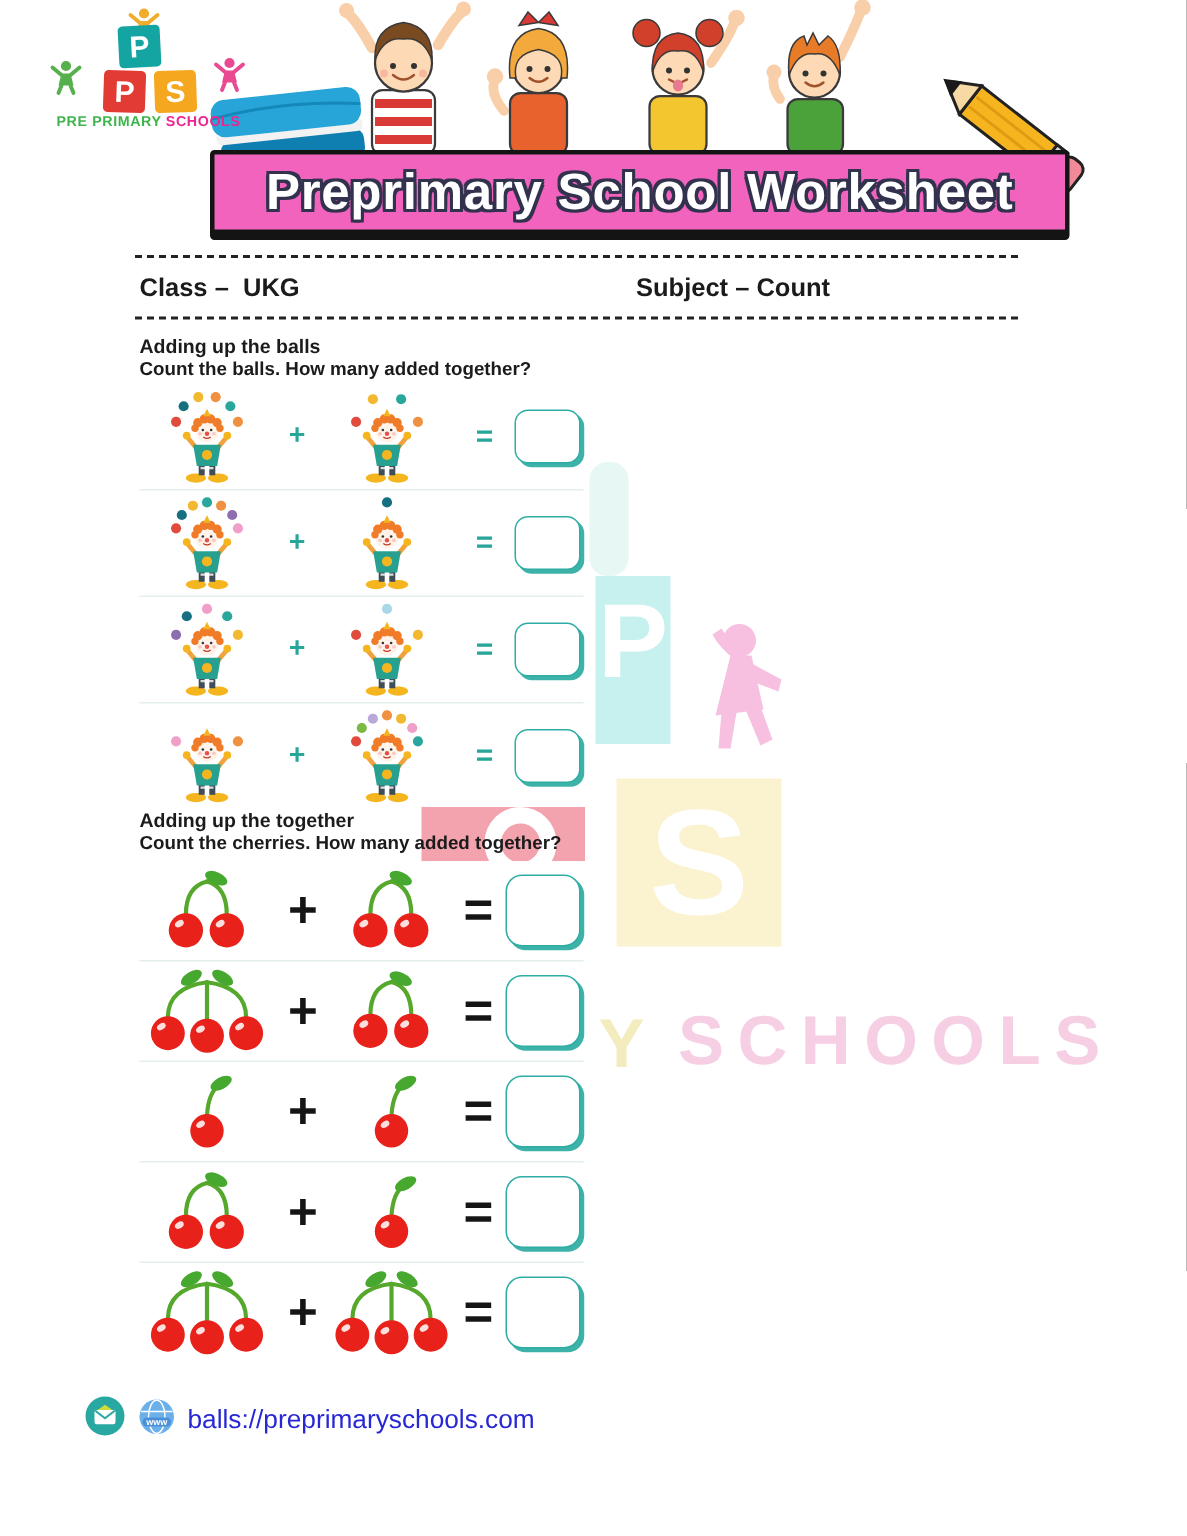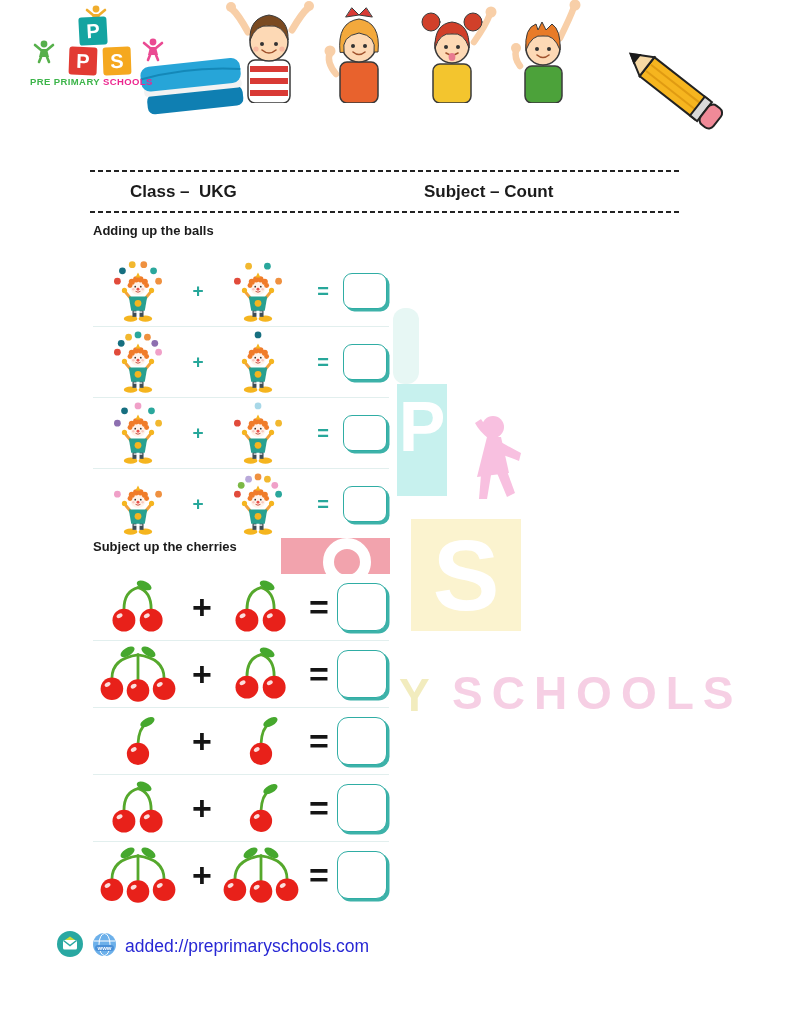--- a/index.html
+++ b/index.html
@@ -14,38 +14,38 @@
            font-weight:bold;font-size:100px;line-height:112px;text-align:center;overflow:hidden;}
   .wm-pinkblock{left:281px;top:538px;width:109px;height:36px;background:#f2a3ad;overflow:hidden;}
   .wm-ring{position:absolute;left:42px;top:0px;width:26px;height:26px;border:11px solid #fff;
            border-radius:50%;}
   .wm-schools{left:452px;top:666px;color:#f6cfe4;font-size:46px;font-weight:bold;letter-spacing:9px;}
   .wm-y{left:399px;top:668px;color:#f2ecbe;font-size:46px;font-weight:bold;}
   .wm-blob{left:393px;top:308px;width:26px;height:76px;background:#e7f7f4;border-radius:12px;}
   
   .hdr{z-index:2;}
   .logo{left:30px;top:4px;width:138px;height:96px;z-index:3;}
-  .logo-tag{position:absolute;left:0px;top:72px;width:138px;text-align:left;
+  .logo-tag{position:absolute;left:0px;top:72px;width:138px;text-align:center;
             font-size:9.5px;font-weight:bold;letter-spacing:.4px;white-space:pre;}
   .tag-pre{color:#3db54a;} .tag-schools{color:#ec268f;}
   .kids{left:208px;top:0px;z-index:1;}
   .book{left:140px;top:56px;z-index:2;}
   .pencil{left:614px;top:42px;z-index:2;}
   .banner{left:140px;top:100px;width:567px;height:50px;background:#f263be;
           border:3px solid #141414;border-bottom-width:7px;border-radius:3px;z-index:2;
           display:flex;align-items:center;justify-content:center;}
   .banner-title{color:#fff;font-size:34px;font-weight:bold;letter-spacing:.5px;white-space:nowrap;
      text-shadow:-2px -2px 0 #32324e,2px -2px 0 #32324e,-2px 2px 0 #32324e,2px 2px 0 #32324e,
                  0 -2px 0 #32324e,0 2px 0 #32324e,-2px 0 0 #32324e,2px 0 0 #32324e;}
   
   .rule{height:2px;left:90px;width:590px;z-index:1;
         background:repeating-linear-gradient(90deg,#222 0 5px,transparent 5px 8px);}
   .rule1{top:170px;} .rule2{top:211px;}
   .meta{z-index:1;font-size:17px;font-weight:bold;white-space:pre;}
-  .meta-class{left:93px;top:182px;margin-left:37px;} .meta-subject{left:424px;top:182px;}
+  .meta-class{left:93px;top:182px;} .meta-subject{left:424px;top:182px;}
   .sec-head{z-index:1;font-size:13px;font-weight:600;left:93px;}
   .sec-inst{z-index:1;font-size:12.5px;font-weight:700;left:93px;}
   .balls-head{top:223px;} .balls-inst{top:239px;}
   .cherries-head{top:539px;} .cherries-inst{top:555px;}
   
   .rows{z-index:1;left:93px;display:flex;flex-direction:column;}
   .ball-rows{top:256px;width:296px;}
   .cherry-rows{top:574px;width:296px;}
   .brow{display:flex;align-items:center;height:70px;border-bottom:1px solid #e2efee;}
   .crow{display:flex;align-items:center;height:66px;border-bottom:1px solid #e2efee;}
@@ -207,27 +207,31 @@
         <line x1="26" y1="8" x2="94" y2="8" stroke="#e09b12" stroke-width="2"></line>
         <line x1="26" y1="16" x2="94" y2="16" stroke="#e09b12" stroke-width="2"></line>
         <path d="M24 0 L3 12 L24 24 Z" fill="#f7d9a4" stroke="#222" stroke-width="2"></path>
         <path d="M12 5.5 L2 12 L12 18.5 Z" fill="#1a1a1a"></path>
         <rect x="88" y="0" width="9" height="24" fill="#d9d9d9" stroke="#222" stroke-width="2"></rect>
         <rect x="97" y="0" width="16" height="24" rx="6" fill="#f08a98" stroke="#222" stroke-width="2"></rect>
       </g>
     </svg>
   </div>
 
+  <div class="abs banner">
+    <span class="banner-title">Preprimary School Worksheet</span>
+  </div>
 
   <div class="abs rule rule1"></div>
   <span class="abs meta meta-class">Class –  UKG</span>
   <span class="abs meta meta-subject">Subject – Count</span>
   <div class="abs rule rule2"></div>
 
   <div class="abs sec-head balls-head">Adding up the balls</div>
+  <div class="abs sec-inst balls-inst">Count the balls. How many added together?</div>
   <div id="ball-rows" class="abs rows ball-rows">
       <div class="brow">
         <div class="cell b-left">
           <svg viewBox="0 0 100 104" width="62" height="64">
     <circle cx="16.5" cy="36.1" r="5.5" fill="#e14b3b"></circle>
             <circle cx="24.7" cy="19.2" r="5.5" fill="#166f80"></circle>
             <circle cx="40.6" cy="9.3" r="5.5" fill="#f2b82f"></circle>
             <circle cx="59.4" cy="9.3" r="5.5" fill="#ef9140"></circle>
             <circle cx="75.3" cy="19.2" r="5.5" fill="#2aa79c"></circle>
             <circle cx="83.5" cy="36.1" r="5.5" fill="#ef9140"></circle>
@@ -504,21 +508,22 @@
             <circle cx="57.5" cy="49" r="2" fill="#f8c8c0"></circle>
     <circle cx="50" cy="49" r="2.4" fill="#e8504a"></circle>
     <path d="M46 52.5 Q50 55.5 54 52.5" stroke="#c0392b" stroke-width="1.4" fill="none"></path>
   </svg>
         </div>
     <div class="op t-eq">=</div>
     <div class="abox sm"></div>
       </div>
     </div>
 
-  <div class="abs sec-head cherries-head">Subject up the cherries</div>
+  <div class="abs sec-head cherries-head">Adding up the together</div>
+  <div class="abs sec-inst cherries-inst">Count the cherries. How many added together?</div>
   <div id="cherry-rows" class="abs rows cherry-rows">
       <div class="crow">
         <div class="cell c-left">
           <svg viewBox="0 0 66 62" width="58" height="58">
             <path d="M17 34 Q17 13 33 9" stroke="#55a82c" stroke-width="3.2" fill="none" stroke-linecap="round"></path>
       <path d="M48 34 Q48 13 33 9" stroke="#55a82c" stroke-width="3.2" fill="none" stroke-linecap="round"></path>
       <ellipse cx="40" cy="6.5" rx="9" ry="4.6" fill="#46a82e" transform="rotate(24 40 6.5)"></ellipse> 
             <circle cx="17" cy="46" r="13" fill="#e8211a"></circle>
     <ellipse cx="12" cy="41" rx="3.6" ry="2.4" fill="#fff" opacity=".85" transform="rotate(-30 12 41)"></ellipse> 
             <circle cx="48" cy="46" r="13" fill="#e8211a"></circle>
@@ -664,16 +669,16 @@
     </span>
     <span>
       <svg width="25" height="25" viewBox="0 0 25 25">
         <circle cx="12.5" cy="12.5" r="11.5" fill="#6cb0ea"></circle>
         <ellipse cx="12.5" cy="12.5" rx="5.5" ry="11" fill="none" stroke="#fff" stroke-width="1"></ellipse>
         <line x1="2" y1="9" x2="23" y2="9" stroke="#fff" stroke-width="1"></line>
         <rect x="3" y="13" width="19" height="6" rx="3" fill="#4a90d8"></rect>
         <text x="12.5" y="17.8" text-anchor="middle" font-size="6" font-weight="bold" fill="#fff">www</text>
       </svg>
     </span>
-    <a class="flink">added://preprimaryschools.com</a>
+    <a class="flink">balls://preprimaryschools.com</a>
   </div>
 
 </div>
 
 </body></html>

